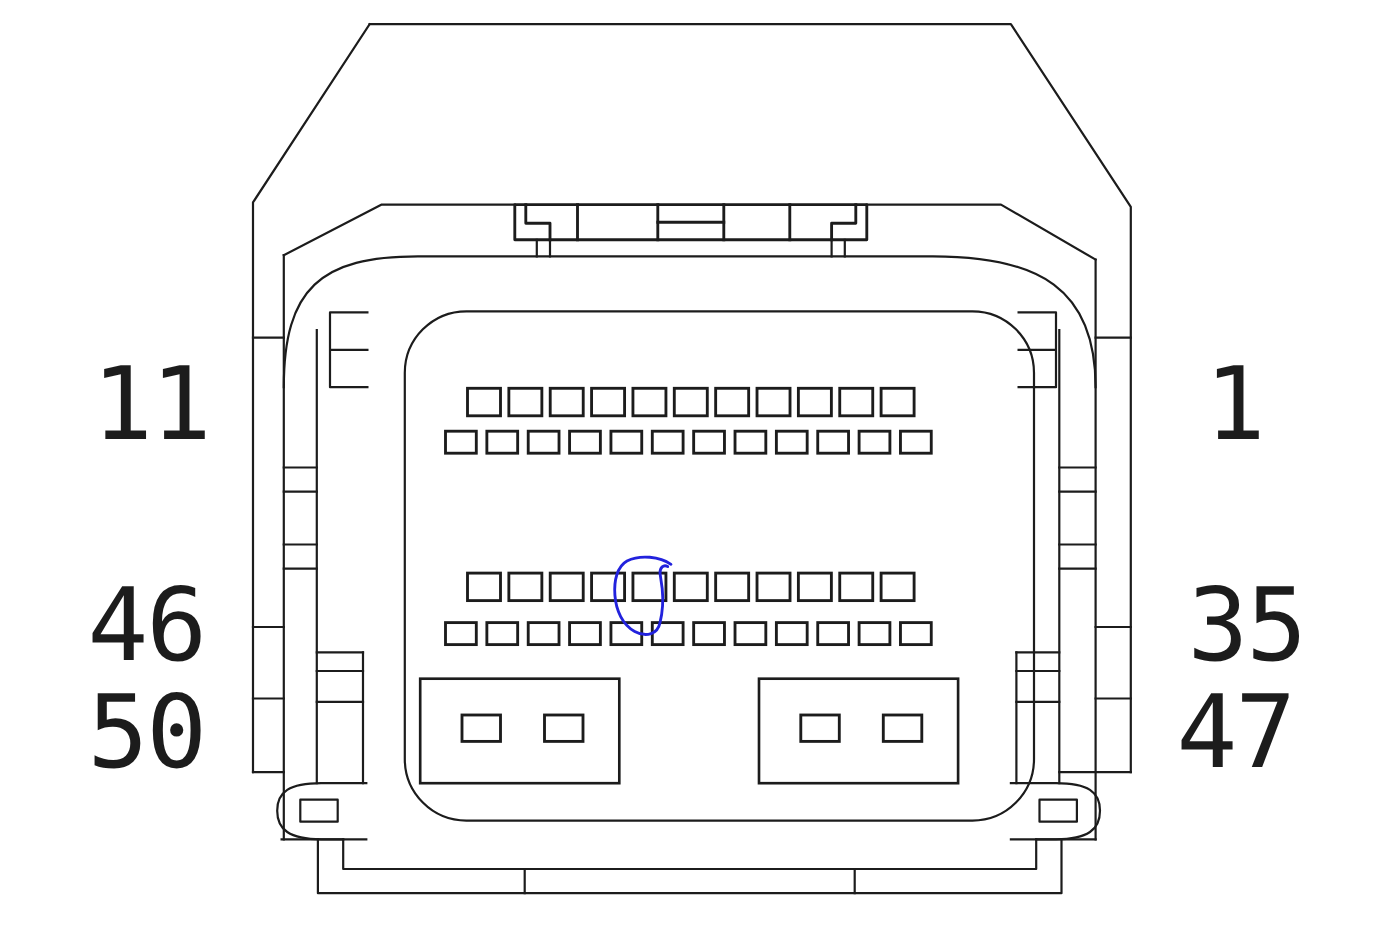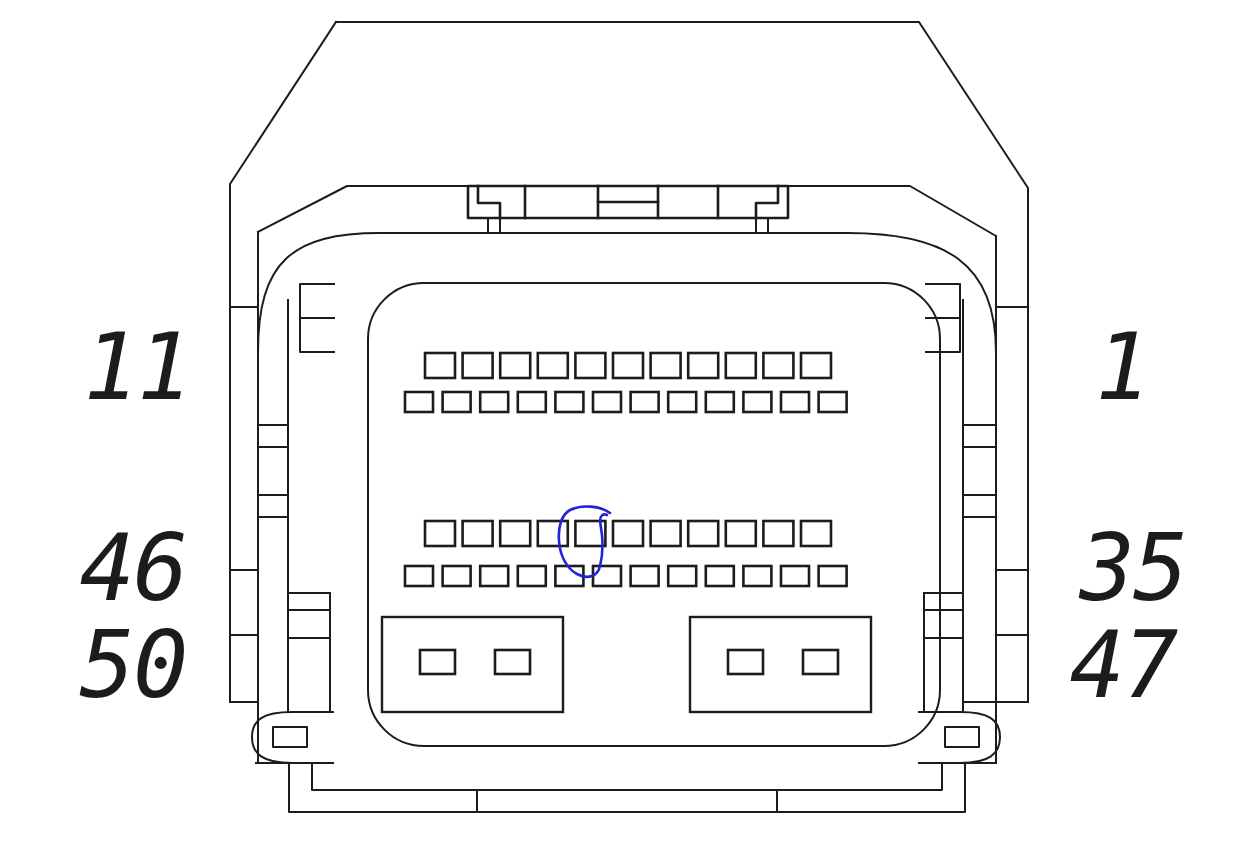--- a/index.html
+++ b/index.html
@@ -1,21 +1,20 @@
 <!DOCTYPE html>
 <html style="--line: #1c1c1c; --blue: #2222dd; --bg: #ffffff;"><head>
 <meta charset="utf-8">
 <style>
   :root { --line:#1c1c1c; --blue:#2222dd; --bg:#ffffff; }
   html,body { margin:0; padding:0; background:var(--bg); }
   .stage {
     position:relative; width:1251px; height:863px; background:var(--bg);
     font-family:"DejaVu Sans Mono","Liberation Mono",monospace;
     overflow:hidden;
-    font-style:italic;
   }
   svg { display:block; width:1251px; height:863px; }
   .ln   { fill:none; stroke:var(--line); stroke-width:2;   stroke-linejoin:round; stroke-linecap:square; }
   .lnB  { fill:none; stroke:var(--line); stroke-width:2.6; stroke-linejoin:round; stroke-linecap:square; }
   .pin  { fill:none; stroke:var(--line); stroke-width:2.6; }
   .blk  { fill:none; stroke:var(--line); stroke-width:2.4; }
   .anno { fill:none; stroke:var(--blue); stroke-width:2.6; stroke-linecap:round; stroke-linejoin:round; }
   .lbl  { fill:var(--line); font-size:92px; letter-spacing:-2px; text-anchor:middle;
           font-family:"DejaVu Sans Mono","Liberation Mono",monospace; }
 </style>

